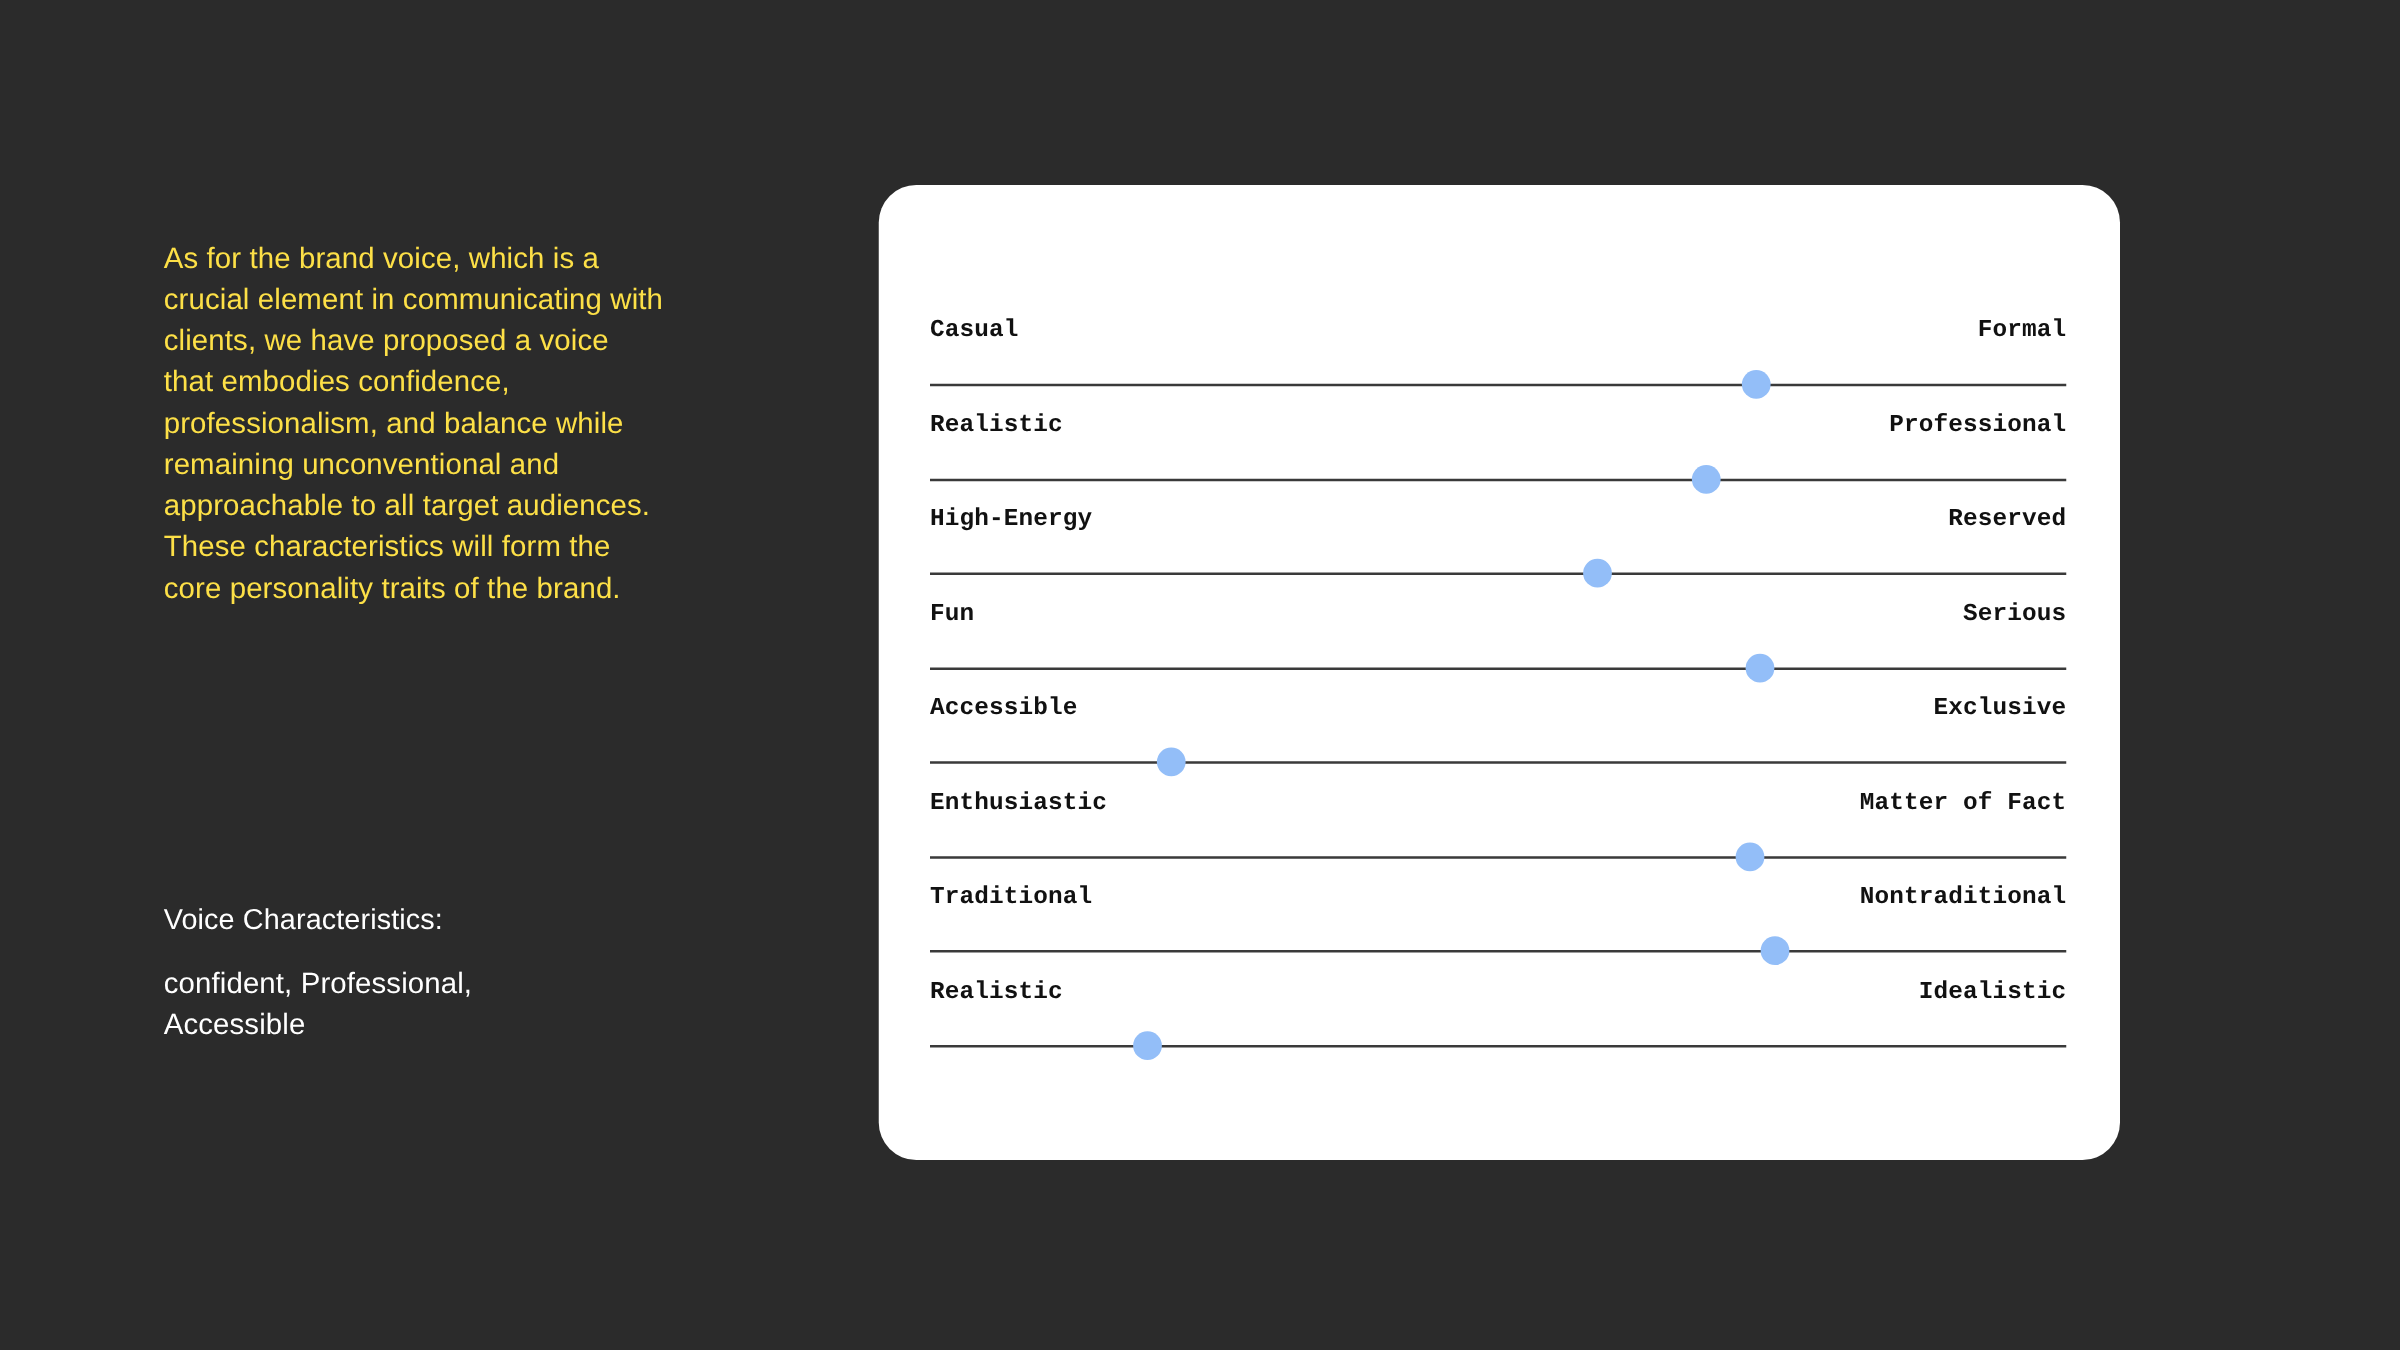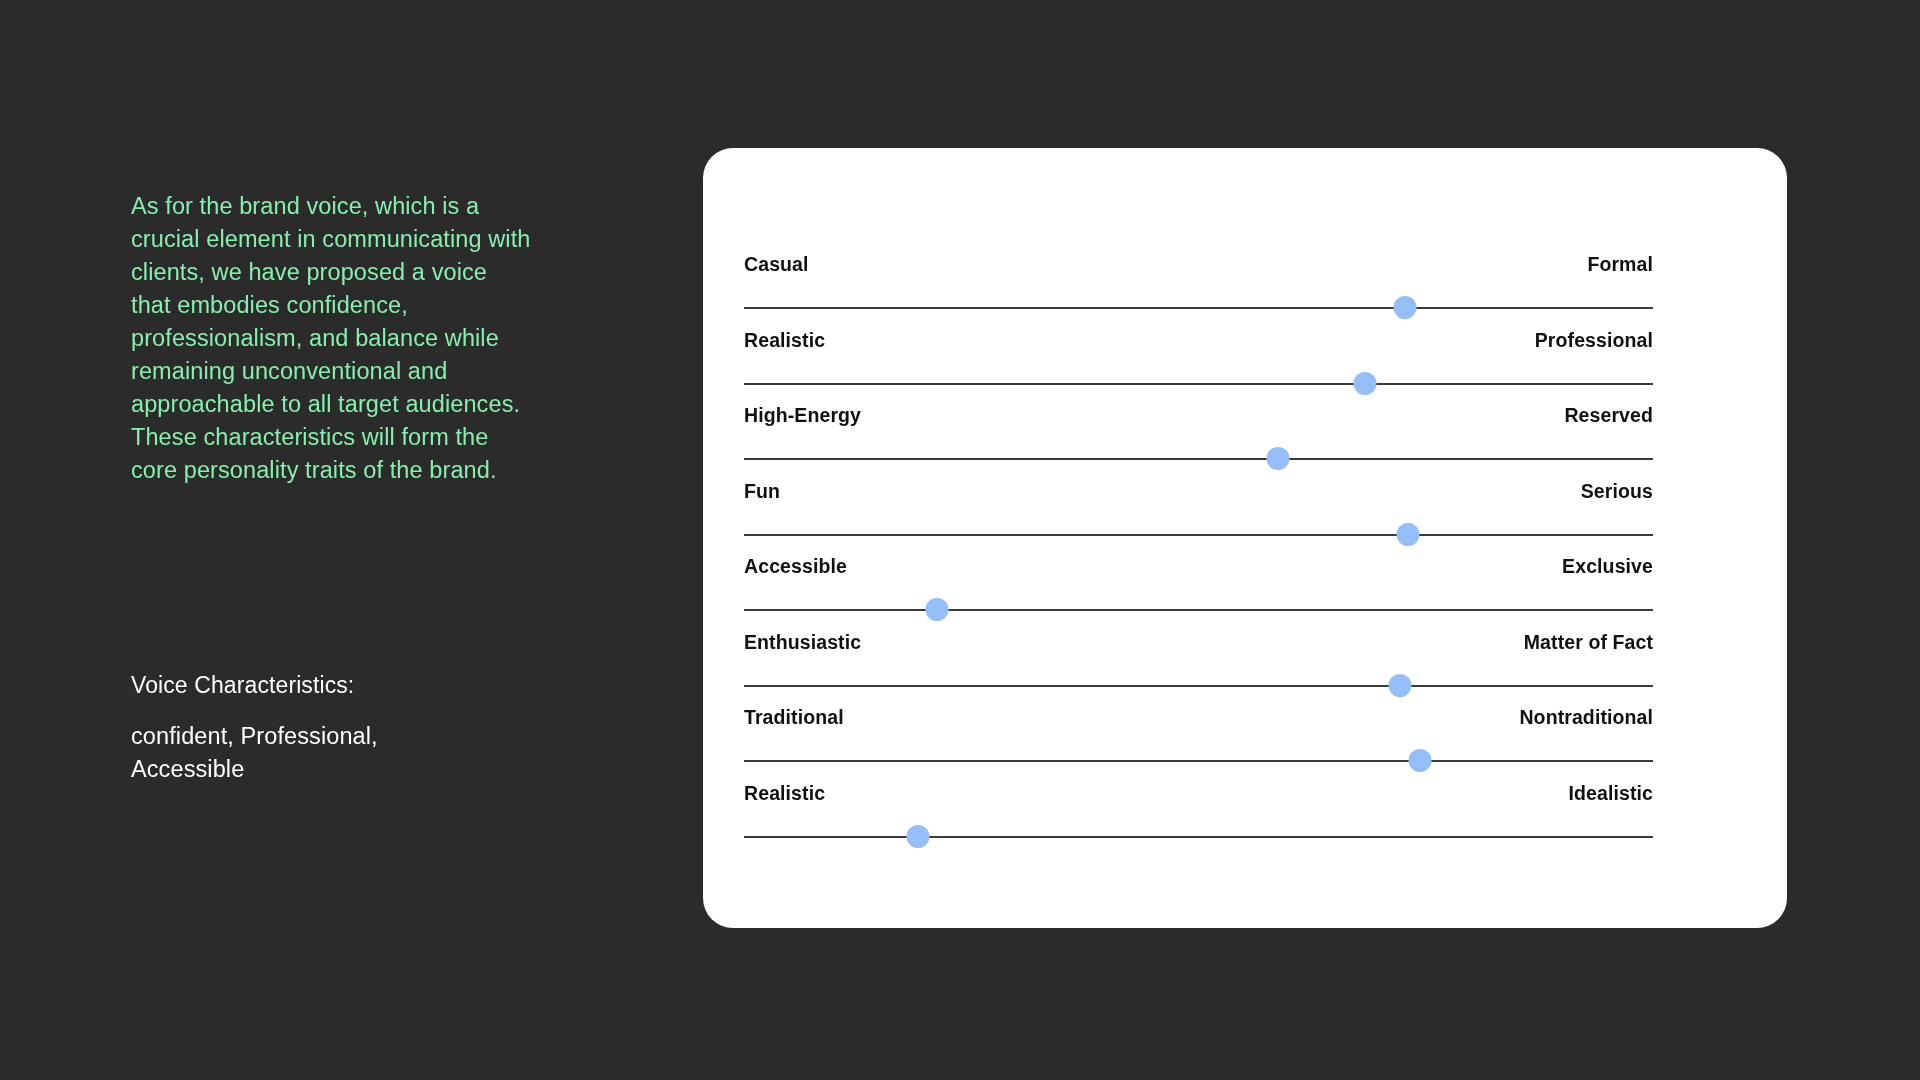--- a/index.html
+++ b/index.html
@@ -19,32 +19,32 @@
 
   
   .left-panel {
     position:absolute;
     left:131px;
     top:190px;
     width:400px;
   }
 
   .intro-paragraph {
-    color:#86efac;
+    color:#fde047;
     font-size:23.5px;
     line-height:33px;
     font-weight:400;
     letter-spacing:0.1px;
     white-space:pre-wrap;
   }
 
   .voice-block {
     position:absolute;
     left:131px;
-    top:670px;
+    top:720px;
     width:400px;
   }
 
   .voice-heading {
     color:#ffffff;
     font-size:23px;
     font-weight:400;
     line-height:30px;
     letter-spacing:0.1px;
   }
@@ -57,24 +57,25 @@
     line-height:33px;
     letter-spacing:0.1px;
     width:310px;
   }
 
   
   .spectrum-card {
     position:absolute;
     left:703px;
     top:148px;
-    width:1084px;
+    width:993px;
     height:780px;
     background:#ffffff;
     border-radius:30px;
+    font-family:Liberation Mono, monospace;
   }
 
   .slider-list {
     position:absolute;
     left:41px;
     top:105px;
     width:909px;
   }
 
   .slider-row {

